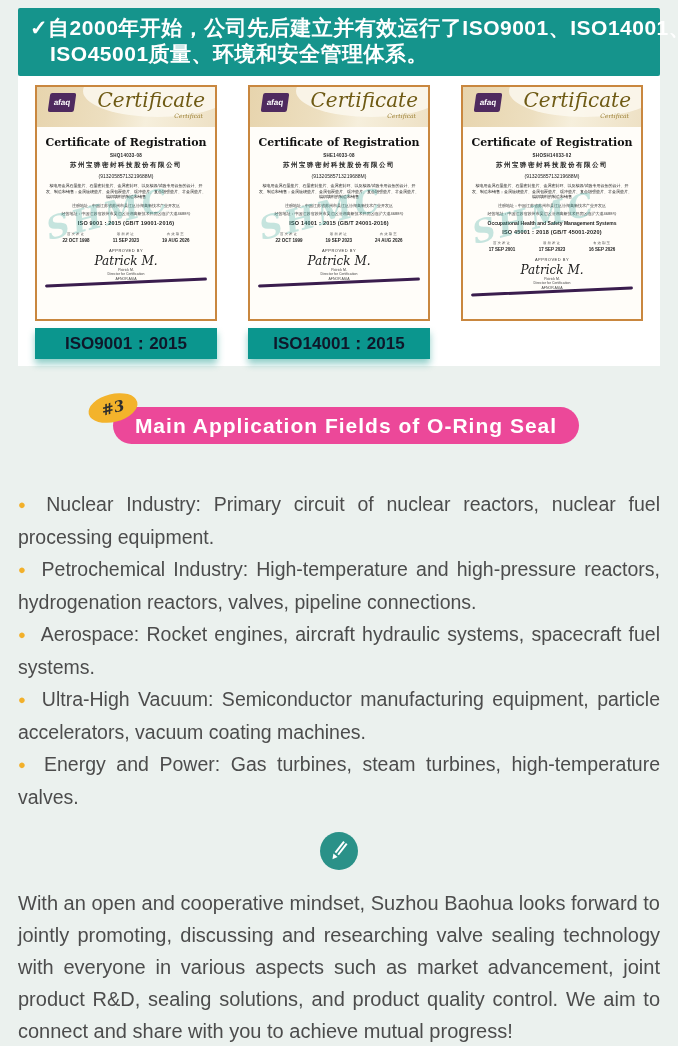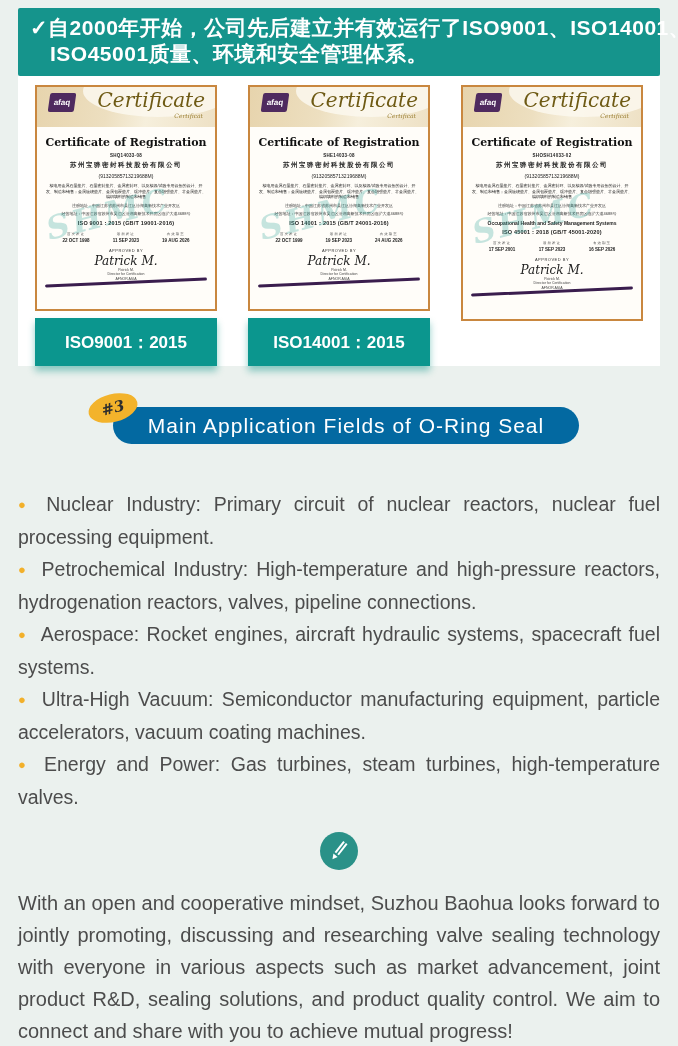--- a/index.html
+++ b/index.html
@@ -81,32 +81,32 @@
   }
   .cert-footer { flex:none; padding:0 6px 4px 6px; position:relative; }
   .swoosh { height:3px; background:#3a1d4e; transform:rotate(-2.5deg); margin:0 2px 4px 2px; border-radius:2px; }
   .foot-row { display:flex; align-items:flex-end; }
   .foot-text { flex:1; text-align:center; }
   .f-red { font-size:3.4px; color:#c33; line-height:4.4px; }
   .f-blk { font-size:3.2px; color:#444; line-height:4.2px; }
   .afnor { font-size:10px; font-weight:bold; font-style:italic; color:#3a3a3a; position:relative; padding:0 2px 3px 2px;margin-top:44px; }
   .afnor::after { content:""; position:absolute; left:0; bottom:1px; width:100%; height:1.5px; background:#c1272d; transform:rotate(-4deg); }
   .cert-label {
-    width:182px; height:48px; margin-top:7px; flex:none;
-    background:#0b968e; color:#ffffff; font-weight:bold; font-size:17px;
+    width:182px; height:31px; margin-top:7px; flex:none;
+    background:#0b968e; color:#0f172a; font-weight:bold; font-size:17px;
     display:flex; align-items:center; justify-content:center;
     box-shadow:0 5px 7px rgba(13,148,136,.45);
   }
 
   
   .section-row { position:relative; margin-top:41px; height:37px; }
   .pill {
     position:absolute; left:113px; top:0; width:466px; height:37px;
-    background:#0369a1; border-radius:19px; color:#fff;
-    font-weight:normal; font-size:21px; letter-spacing:1px;
+    background:#ec4899; border-radius:19px; color:#fff;
+    font-weight:bold; font-size:21px; letter-spacing:1px;
     display:flex; align-items:center; justify-content:center;
   }
   .badge {
     position:absolute; left:88px; top:-13px; width:50px; height:28px; z-index:2;
     background:#f3b32b; border-radius:50%; transform:rotate(-14deg);
     display:flex; align-items:center; justify-content:center;
     font-family:"DejaVu Serif", serif; font-style:italic; font-weight:bold;
     font-size:15px; color:#2d2d2d;
   }
 

